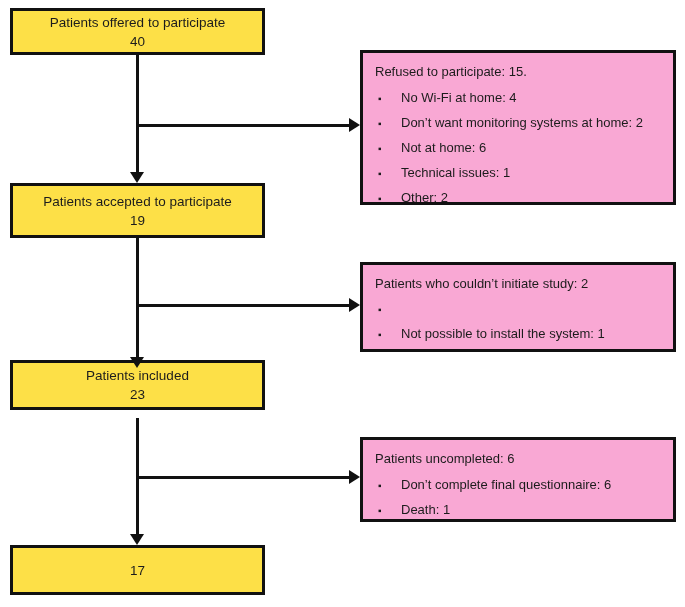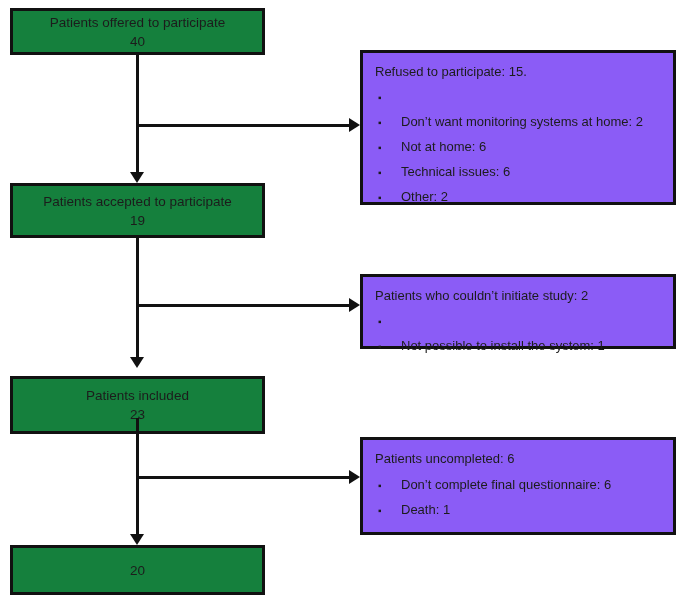--- a/index.html
+++ b/index.html
@@ -5,27 +5,27 @@
   * { margin:0; padding:0; box-sizing:border-box; }
   html,body { background:#ffffff; }
   body { font-family:"Liberation Sans", sans-serif; }
   .canvas {
     position:relative; width:685px; height:607px;
     background:#ffffff; overflow:hidden;
     color:#1c1c1c;
   }
   .main-box {
     position:absolute; left:10px; width:255px;
-    border:3px solid #111111; background:#15803d;
+    border:3px solid #111111; background:#fde047;
     display:flex; flex-direction:column; align-items:center; justify-content:center;
     text-align:left; font-size:13.5px; line-height:19px;
   }
   .side-box {
     position:absolute; left:360px; width:316px;
-    border:3px solid #111111; background:#8b5cf6;
+    border:3px solid #111111; background:#f9a8d4;
     font-size:13px; padding:9px 8px 0 12px;
   }
   .side-title { line-height:20px; margin-bottom:4px; }
   .side-list { list-style:none; }
   .side-list li { line-height:24px; display:flex; align-items:baseline; }
   .bullet { flex:0 0 26px; width:26px; font-size:10px; padding-left:3px; }
   .vline { position:absolute; left:136px; width:3px; background:#111111; }
   .hline { position:absolute; height:3px; background:#111111; }
   .arrow-down {
     position:absolute; left:130px; width:0; height:0;
@@ -46,68 +46,69 @@
   <div class="main-box" style="top:8px;height:47px">
     <div>Patients offered to participate</div>
     <div>40</div>
   </div>
 
   <div class="main-box" style="top:183px;height:55px">
     <div>Patients accepted to participate</div>
     <div>19</div>
   </div>
 
-  <div class="main-box" style="top:376px;height:58px">
+  <div class="main-box" style="top:360px;height:50px">
     <div>Patients included</div>
     <div>23</div>
   </div>
 
   <div class="main-box" style="top:545px;height:50px">
-    <div>20</div>
+    <div>17</div>
   </div>
 
   <div class="side-box" style="top:50px;height:155px">
     <div class="side-title">Refused to participate: 15.</div>
     <ul class="side-list">
       <li>
           <span class="bullet">▪</span>
+          <span>No Wi-Fi at home: 4</span>
         </li>
       <li>
           <span class="bullet">▪</span>
           <span>Don’t want monitoring systems at home: 2</span>
         </li>
       <li>
           <span class="bullet">▪</span>
           <span>Not at home: 6</span>
         </li>
       <li>
           <span class="bullet">▪</span>
-          <span>Technical issues: 6</span>
+          <span>Technical issues: 1</span>
         </li>
       <li>
           <span class="bullet">▪</span>
           <span>Other: 2</span>
         </li>
     </ul>
   </div>
 
-  <div class="side-box" style="top:274px;height:75px">
+  <div class="side-box" style="top:262px;height:90px">
     <div class="side-title">Patients who couldn’t initiate study: 2</div>
     <ul class="side-list">
       <li>
           <span class="bullet">▪</span>
         </li>
       <li>
           <span class="bullet">▪</span>
           <span>Not possible to install the system: 1</span>
         </li>
     </ul>
   </div>
 
-  <div class="side-box" style="top:437px;height:98px">
+  <div class="side-box" style="top:437px;height:85px">
     <div class="side-title">Patients uncompleted: 6</div>
     <ul class="side-list">
       <li>
           <span class="bullet">▪</span>
           <span>Don’t complete final questionnaire: 6</span>
         </li>
       <li>
           <span class="bullet">▪</span>
           <span>Death: 1</span>
         </li>

